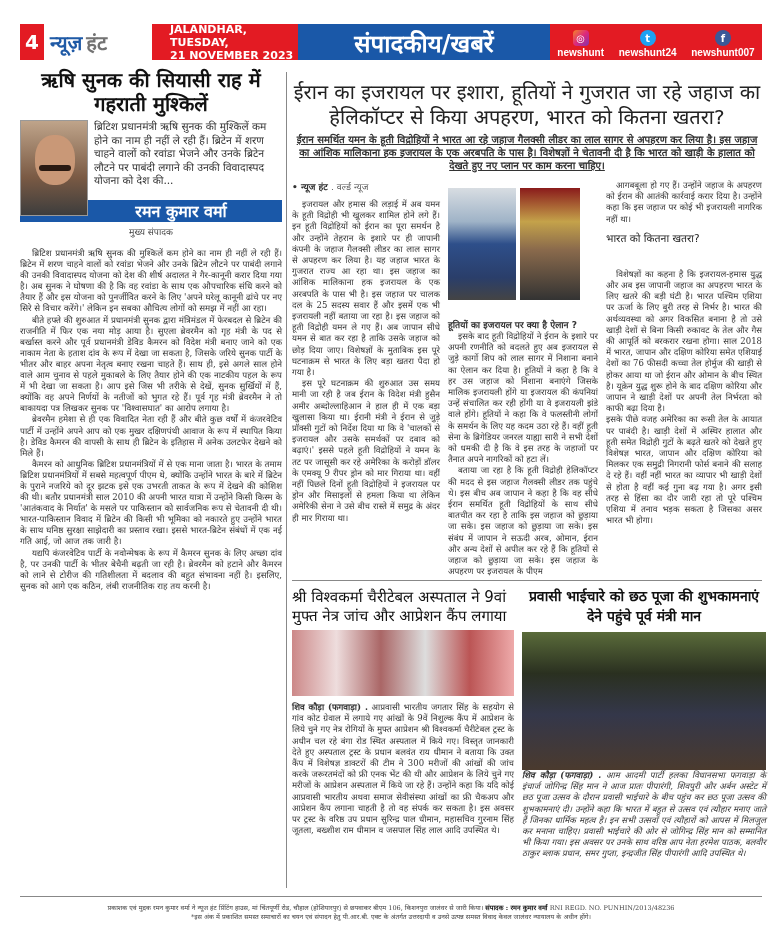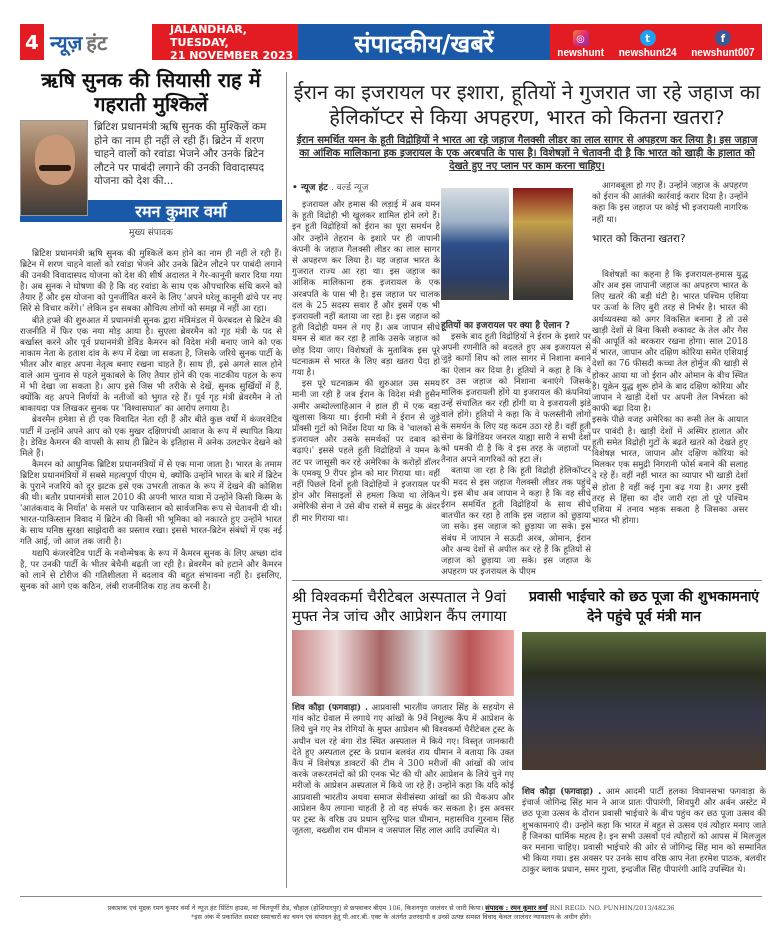--- a/index.html
+++ b/index.html
@@ -26,43 +26,43 @@
   .photo .must { position: absolute; left: 18px; top: 44px; width: 32px; height: 6px; background: #2a1a12; border-radius: 3px; }
   .intro-txt { font-size: 10.5px; line-height: 13.5px; padding-left: 6px; color: #333; }
   .byline { background: #1a58a8; color: #fff; font: bold 16px "DejaVu Sans", sans-serif; height: 22px; margin-top: -16px; margin-left: 0; display: flex; align-items: center; justify-content: center; padding-left: 60px; position: relative; z-index: -1; }
   .byrole { text-align: center; font-size: 9px; margin-top: 3px; color: #444; }
   .body-txt { font-size: 8.6px; line-height: 11.1px; text-align: justify; color: #333; margin-top: 10px; }
   .body-txt p { text-indent: 12px; }
 
   .rcol { position: absolute; left: 292px; top: 68px; width: 470px; margin-top: 12px; }
   .main-h { text-align: center; font: 20px "DejaVu Sans", sans-serif; line-height: 25px; color: #222; }
   .main-sub { text-align: center; font: bold 10px "DejaVu Sans", sans-serif; line-height: 13px; margin-top: 3px; color: #333; text-decoration: underline; }
-  .cols3 { position: absolute; top: 180px; left: 292px; width: 470px; display: flex; gap: 1px; }
+  .cols3 { position: absolute; top: 180px; left: 292px; width: 470px; display: flex; gap: 8px; }
   .c { font-size: 8.5px; line-height: 11.2px; text-align: justify; color: #333; }
   .c p { text-indent: 10px; }
   .dateline { font: bold 9px "DejaVu Sans", sans-serif; margin-bottom: 6px; }
   .dateline span { font-weight: normal; color: #555; }
   .img-ship { width: 68px; height: 112px; background: linear-gradient(#d8dde2 0%,#9fb3c7 30%,#2e4f8a 50%,#2a3e6a 80%,#444 100%); }
   .img-soldier { width: 60px; height: 112px; background: linear-gradient(#8a1b1b 0%,#c4a24a 30%,#8a6a4c 55%,#333 100%); }
   .cap { font: bold 9px "DejaVu Sans", sans-serif; margin-top: 18px; }
   .subh { font: 10.5px "DejaVu Sans", sans-serif; margin: 6px 0 24px; color: #222; }
 
   .hosp { position: absolute; left: 292px; top: 588px; width: 222px; }
   .hosp h2 { font: 15px "DejaVu Sans", sans-serif; line-height: 19px; color: #111; }
   .img-hosp { height: 66px; margin-top: 4px; background: linear-gradient(90deg,#c88 0%,#edd 20%,#a66 40%,#ddd 60%,#b55 80%,#eaa 100%); }
   .hosp .c { margin-top: 6px; }
 
   .chhath { position: absolute; left: 522px; top: 586px; width: 244px; }
   .chhath h2 { text-align: center; font: bold 14px "DejaVu Sans", sans-serif; line-height: 20px; color: #111; }
   .img-chh { height: 138px; margin-top: 6px; background: linear-gradient(#5a6b3a 0%,#2a3020 30%,#34374a 60%,#4a3a2e 100%); }
-  .chhath .c { margin-top: 16px; }
+  .chhath .c { margin-top: 0; font-style: italic; }
 
   .hr { position: absolute; height: 1px; background: #888; }
   .footer { position: absolute; left: 20px; top: 904px; width: 742px; text-align: center; font-size: 6.5px; line-height: 9px; color: #444; }
-  .footer b { color: #111; text-decoration: underline; }
+  .footer b { color: #111; }
 </style>
 </head>
 <body>
 
 <div class="mast">
   <div class="pg">4</div>
   <div class="logo">
     <span>न्यूज़</span>
     <span class="r">हंट</span>
   </div>

